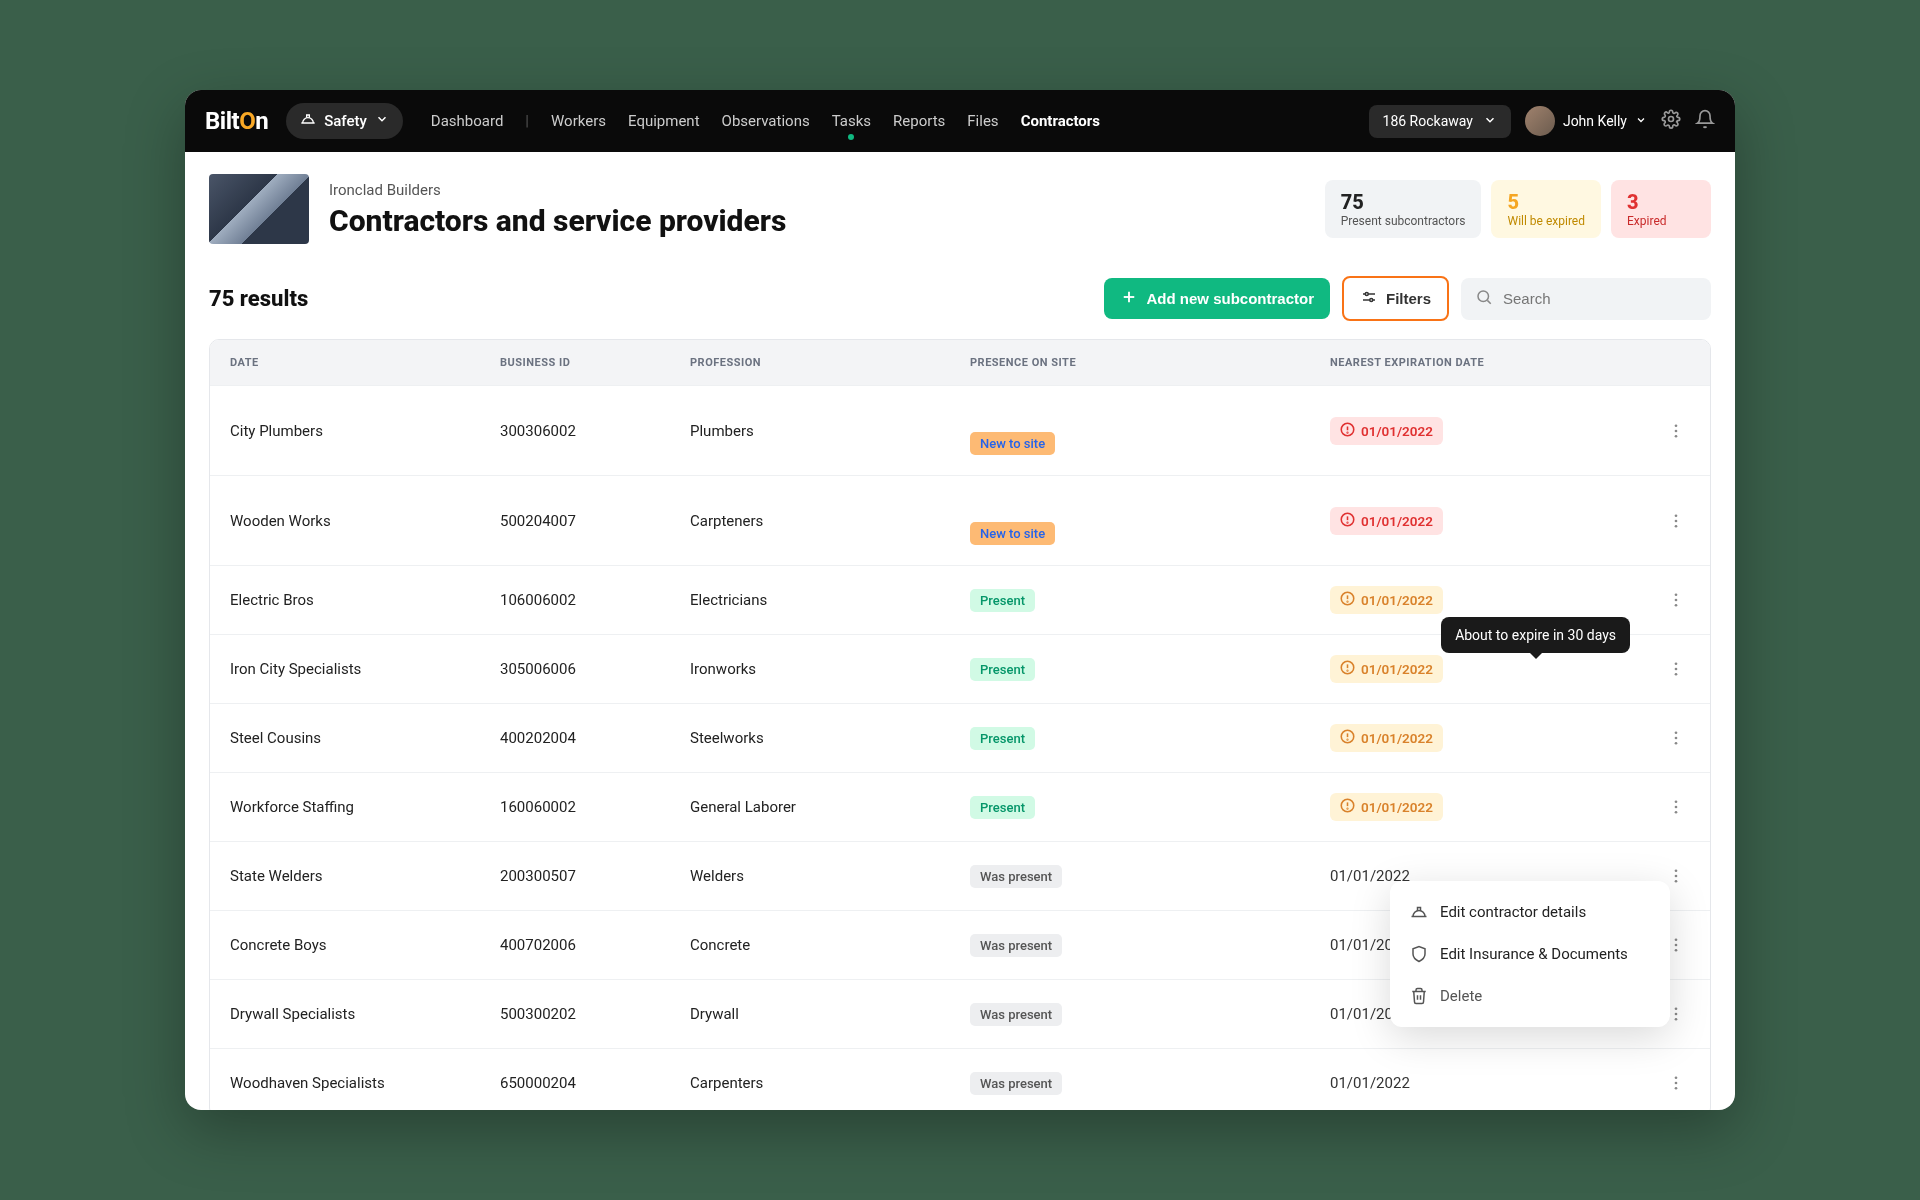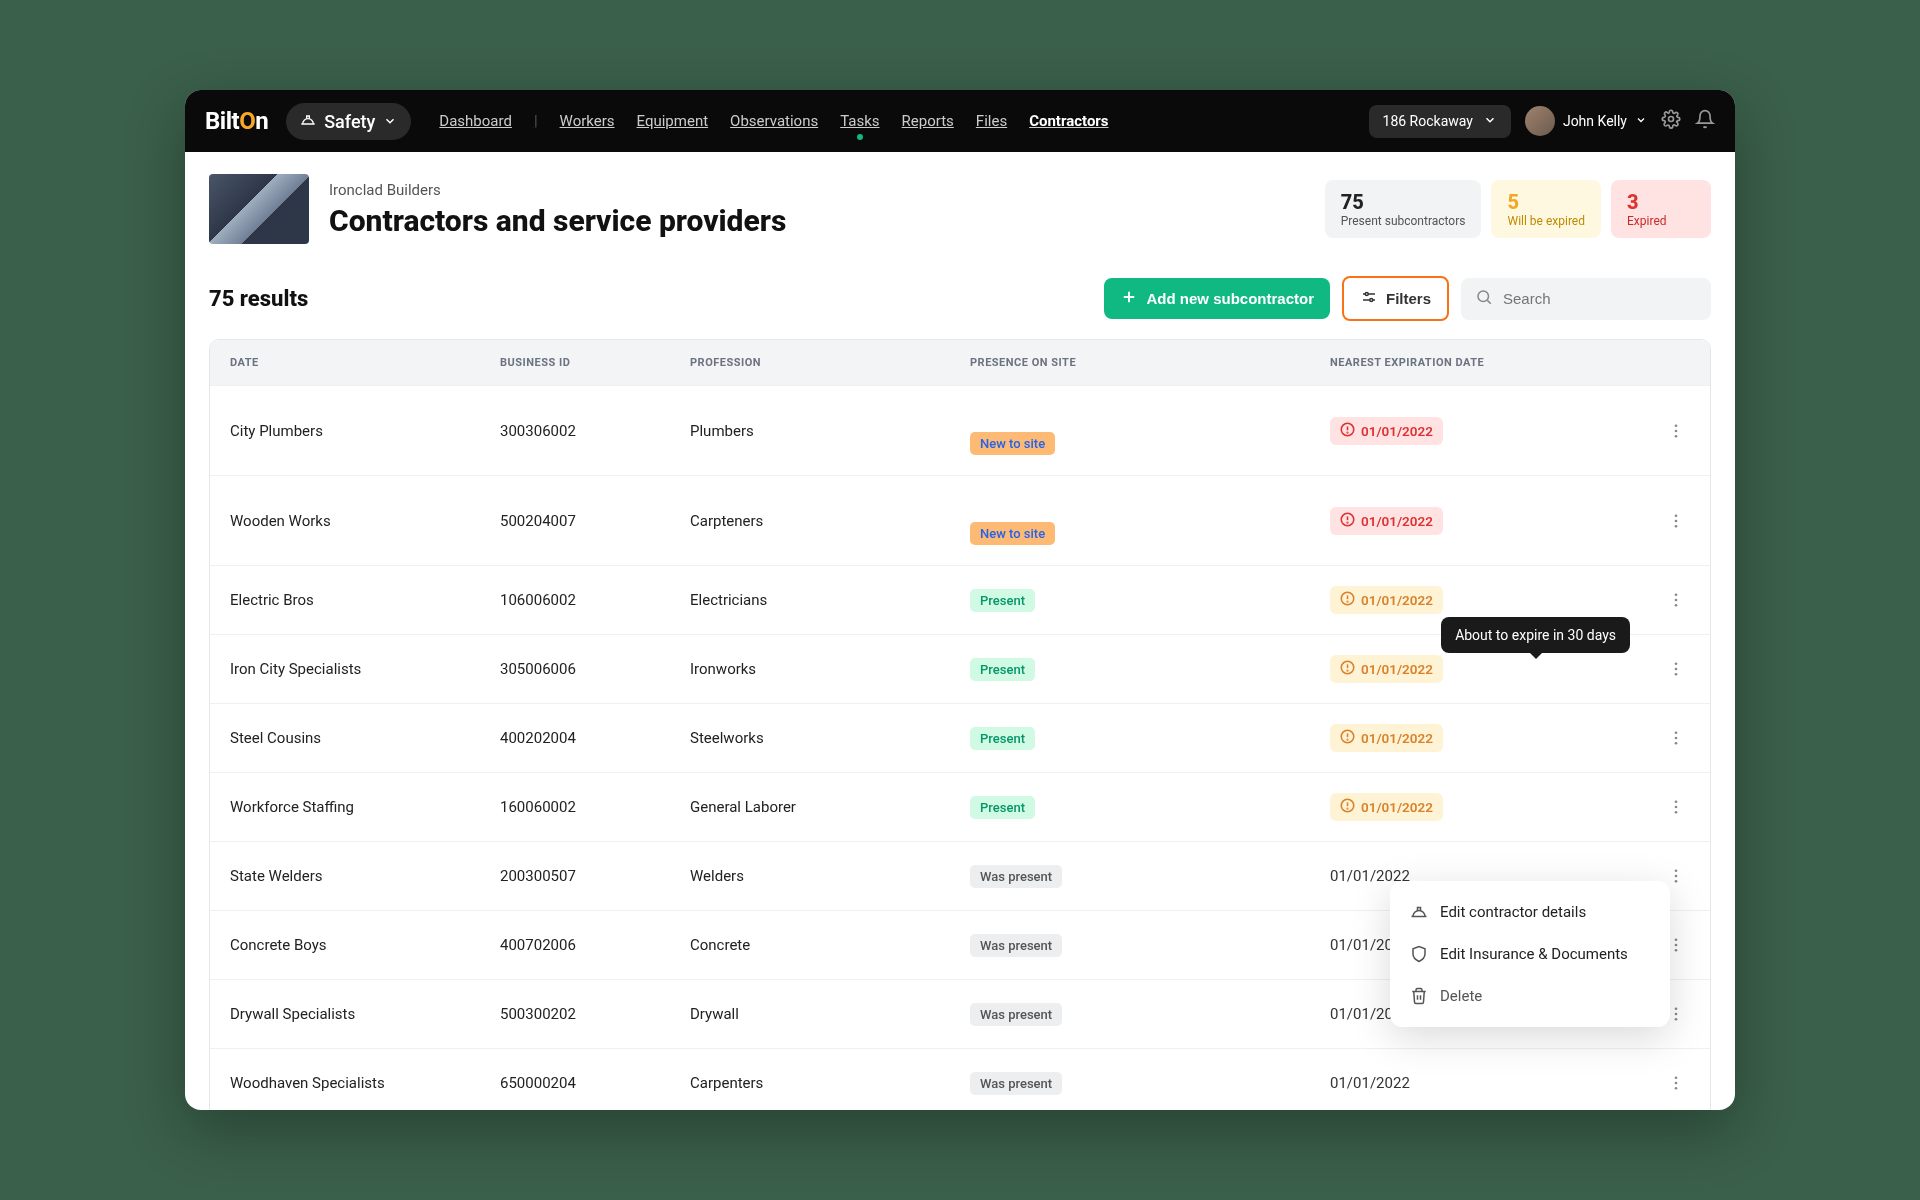--- a/index.html
+++ b/index.html
@@ -42,32 +42,31 @@
     align-items: center;
   }
   .logo .o { color: #f9a825; }
   .safety-pill {
     background: #2a2a2a;
     border-radius: 20px;
     padding: 8px 14px;
     display: flex;
     align-items: center;
     gap: 8px;
-    font-size: 18px;
+    font-size: 15px;
     font-weight: 500;
     cursor: pointer;
   }
   .nav-links {
     display: flex;
     align-items: center;
     gap: 22px;
     font-size: 15px;
     color: #ccc;
     margin-left: 10px;
-    text-decoration: underline;
   }
   .nav-sep { color: #555; }
   .nav-link { cursor: pointer; position: relative; }
   .nav-link.active { color: #fff; font-weight: 700; }
   .nav-link .dot-ind {
     position: absolute;
     bottom: -10px;
     left: 50%;
     transform: translateX(-50%);
     width: 6px; height: 6px;

